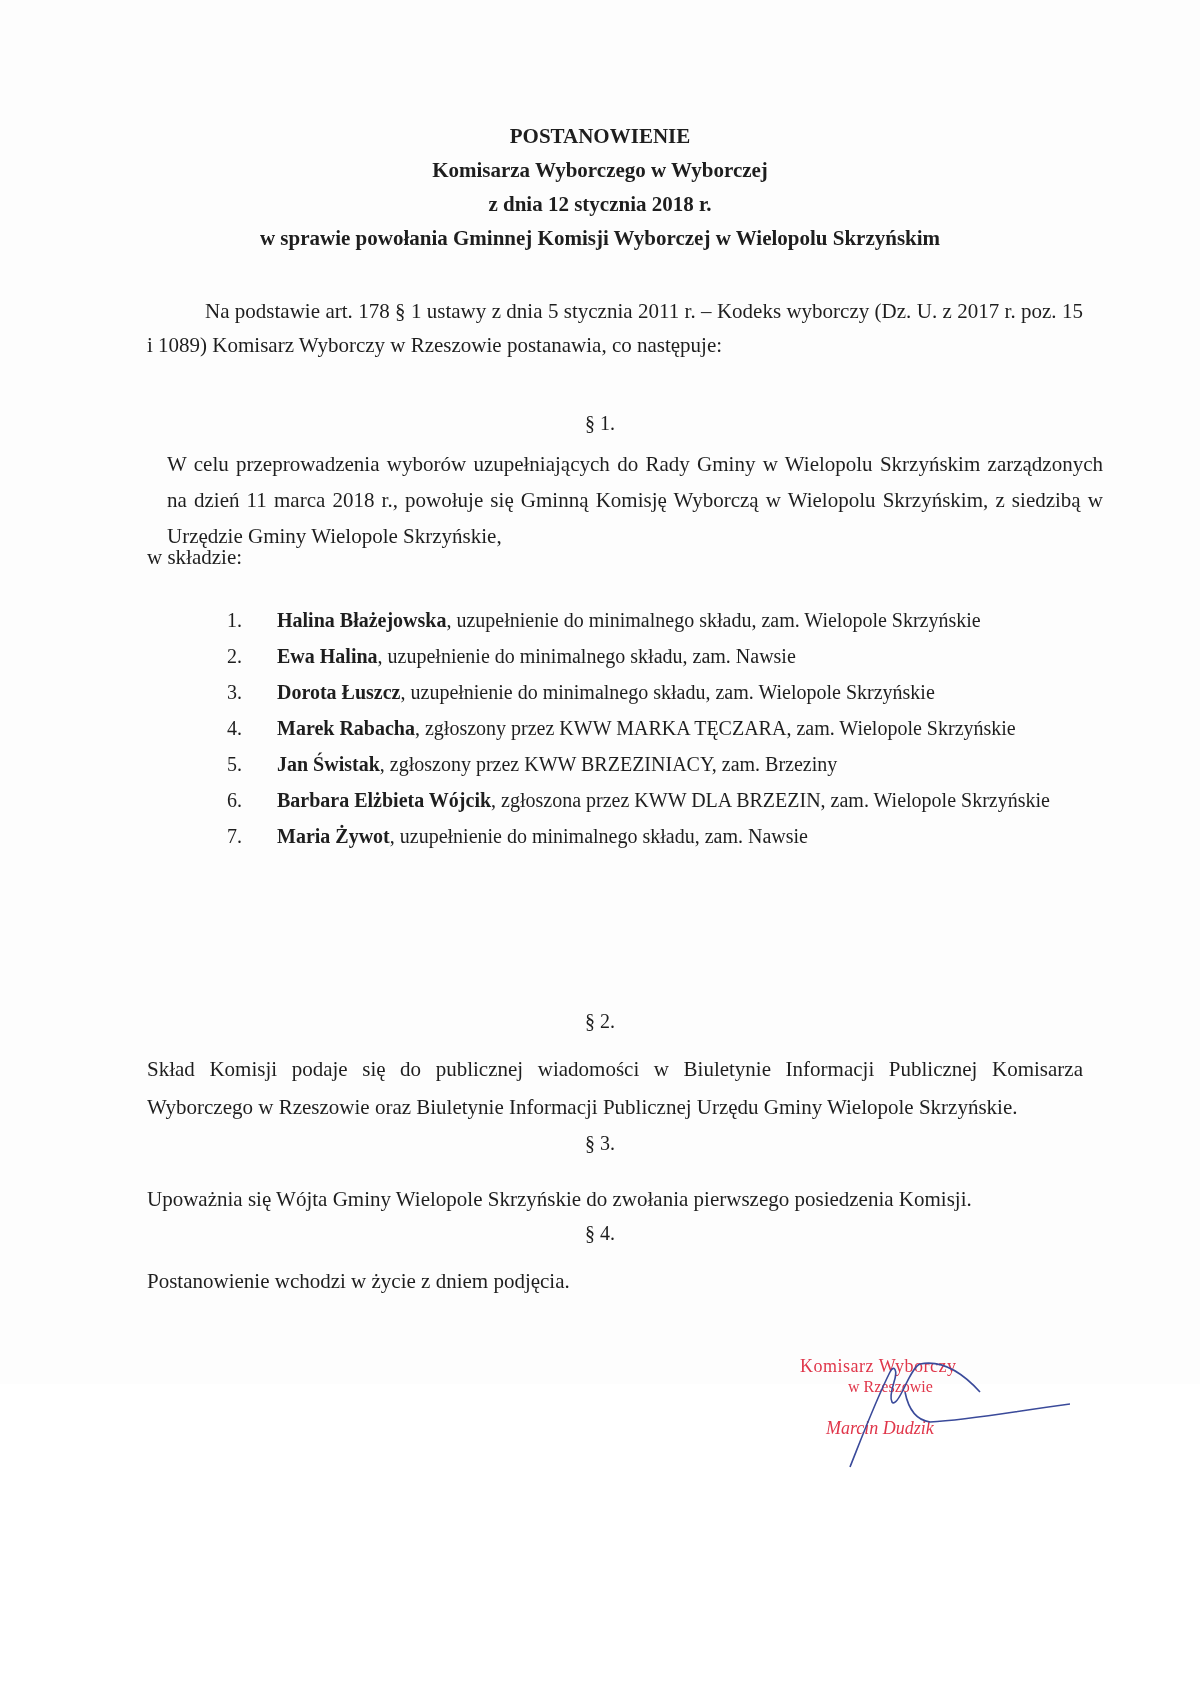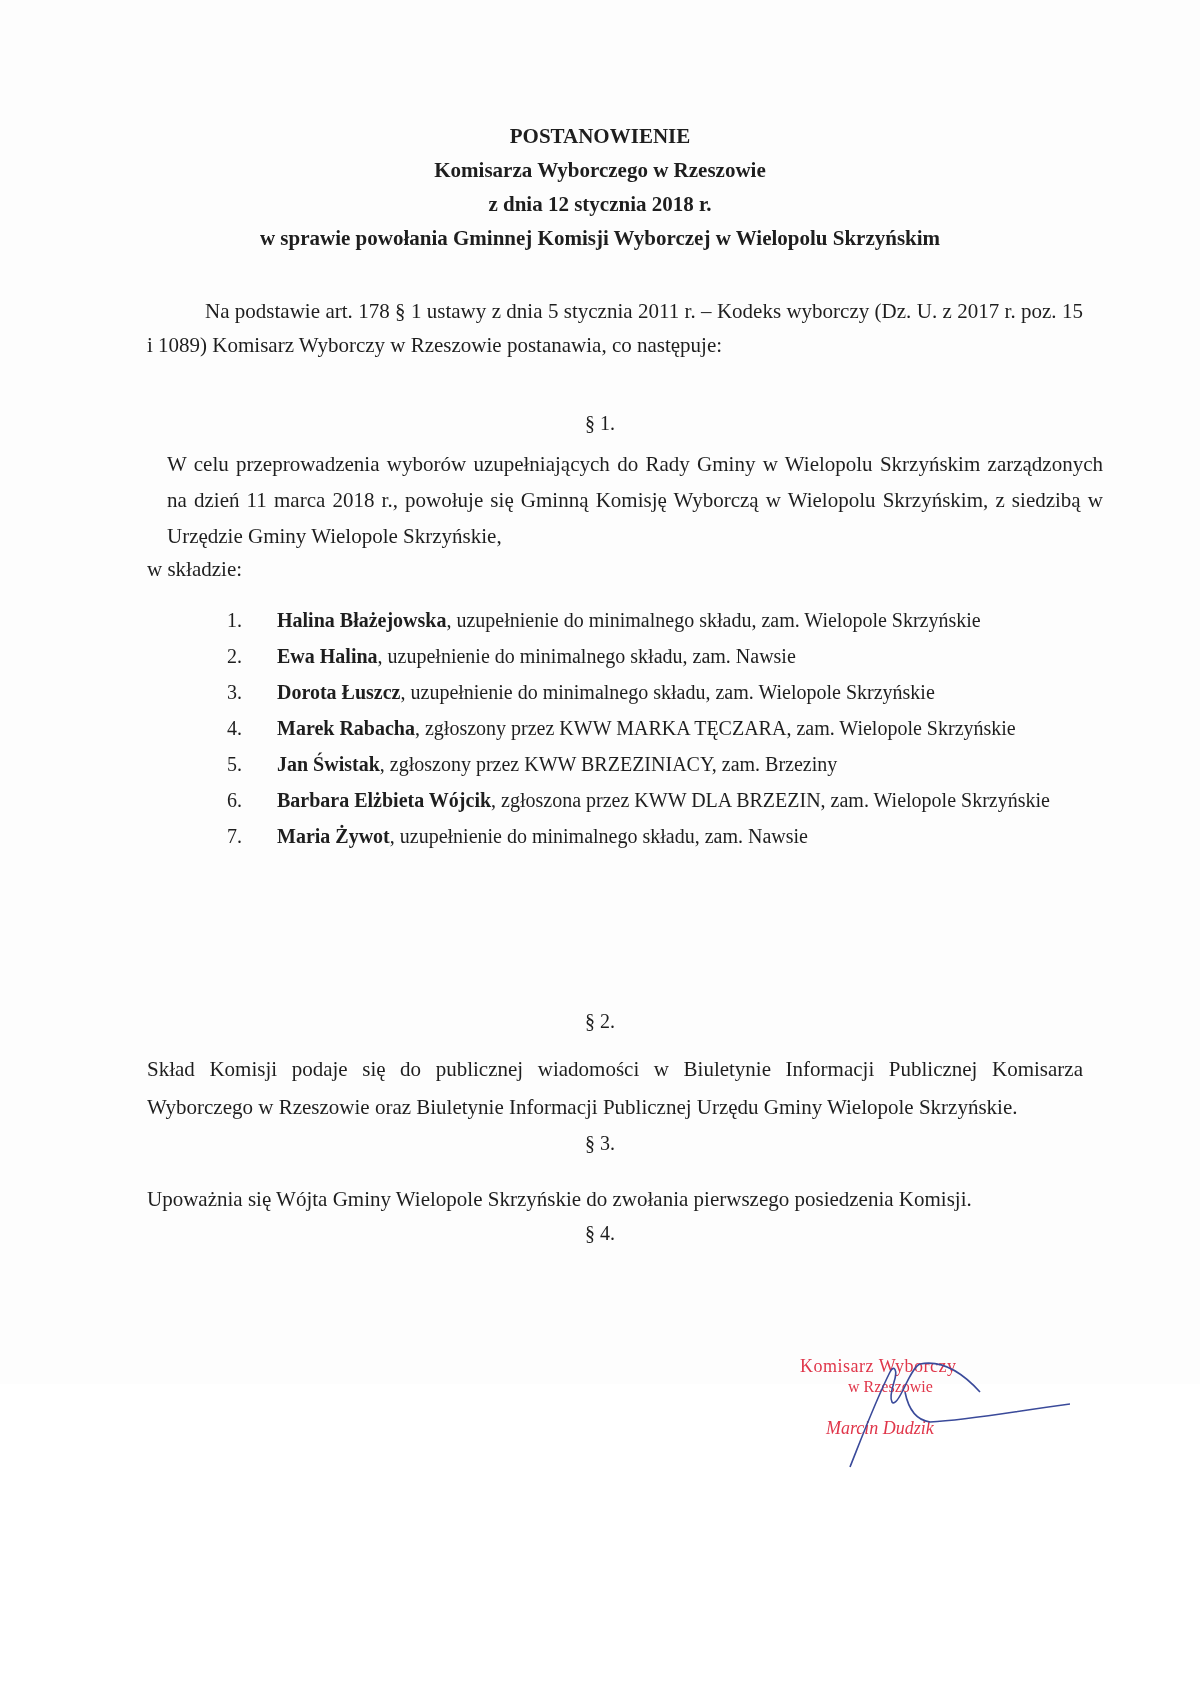--- a/index.html
+++ b/index.html
@@ -26,21 +26,21 @@
       line-height: 34px;
       text-align: justify;
     }
     .intro { top: 278px; text-indent: 58px; margin-top: 16px; }
     .sec { position: absolute; left: 0; width: 1200px; text-align: center; font-size: 20px; }
     .s1 { top: 412px; }
     .s2 { top: 1010px; }
     .s3 { top: 1132px; }
     .s4 { top: 1222px; }
     .p1 { top: 446px; line-height: 36px; margin-left: 20px; }
-    .sklad { top: 552px; }
+    .sklad { top: 540px; }
     .list { position: absolute; left: 227px; top: 602px; width: 856px; font-size: 20px; }
     .li { display: flex; line-height: 36px; }
     .li .num { width: 50px; flex: none; }
     .li .txt { flex: 1; text-align: justify; }
     .li .name { font-weight: bold; }
     .p2 { top: 1050px; line-height: 38px; }
     .p3 { top: 1182px; }
     .p4 { top: 1264px; }
     .stamp {
       position: absolute;
@@ -55,21 +55,21 @@
     .stamp .l2 { position: absolute; left: 58px; top: 26px; font-size: 16px; }
     .stamp .l3 { position: absolute; left: 36px; top: 66px; font-style: italic; }
     .stamp svg { position: absolute; left: 0; top: 0; }
   </style>
 </head>
 <body>
 
 <div class="page">
 
   <div class="header h1">POSTANOWIENIE</div>
-  <div class="header h2">Komisarza Wyborczego w Rzeszowie</div>
+  <div class="header h2">Komisarza Wyborczego w Wyborczej</div>
   <div class="header h3">z dnia 12 stycznia 2018 r.</div>
   <div class="header h4">w sprawie powołania Gminnej Komisji Wyborczej w Wielopolu Skrzyńskim</div>
 
   <div class="para intro">Na podstawie art. 178 § 1 ustawy z dnia 5 stycznia 2011 r. – Kodeks wyborczy (Dz. U. z 2017 r. poz. 15 i 1089) Komisarz Wyborczy w Rzeszowie postanawia, co następuje:</div>
 
   <div class="sec s1">§ 1.</div>
   <div class="para p1">W celu przeprowadzenia wyborów uzupełniających do Rady Gminy w Wielopolu Skrzyńskim zarządzonych na dzień 11 marca 2018 r., powołuje się Gminną Komisję Wyborczą w Wielopolu Skrzyńskim, z siedzibą w Urzędzie Gminy Wielopole Skrzyńskie,</div>
   <div class="para sklad">w składzie:</div>
 
   <div class="list">
@@ -103,20 +103,21 @@
     </div>
   </div>
 
   <div class="sec s2">§ 2.</div>
   <div class="para p2">Skład Komisji podaje się do publicznej wiadomości w Biuletynie Informacji Publicznej Komisarza Wyborczego w Rzeszowie oraz Biuletynie Informacji Publicznej Urzędu Gminy Wielopole Skrzyńskie.</div>
 
   <div class="sec s3">§ 3.</div>
   <div class="para p3">Upoważnia się Wójta Gminy Wielopole Skrzyńskie do zwołania pierwszego posiedzenia Komisji.</div>
 
   <div class="sec s4">§ 4.</div>
+  <div class="para p4">Postanowienie wchodzi w życie z dniem podjęcia.</div>
 
   <div class="stamp">
     <span class="l1">Komisarz Wyborczy</span>
     <span class="l2">w Rzeszowie</span>
     <span class="l3">Marcin Dudzik</span>
     <svg width="280" height="120" viewBox="0 0 280 120">
       <path d="M60 115 C 70 90, 85 50, 100 20 C 104 12, 108 18, 104 30 C 98 50, 102 60, 112 40 C 118 28, 124 14, 130 12 C 150 8, 170 18, 190 40" fill="none" stroke="#3a4a9a" stroke-width="1.6"></path>
       <path d="M115 40 C 118 55, 125 68, 140 70 C 180 68, 220 60, 280 52" fill="none" stroke="#3a4a9a" stroke-width="1.6"></path>
     </svg>
   </div>

